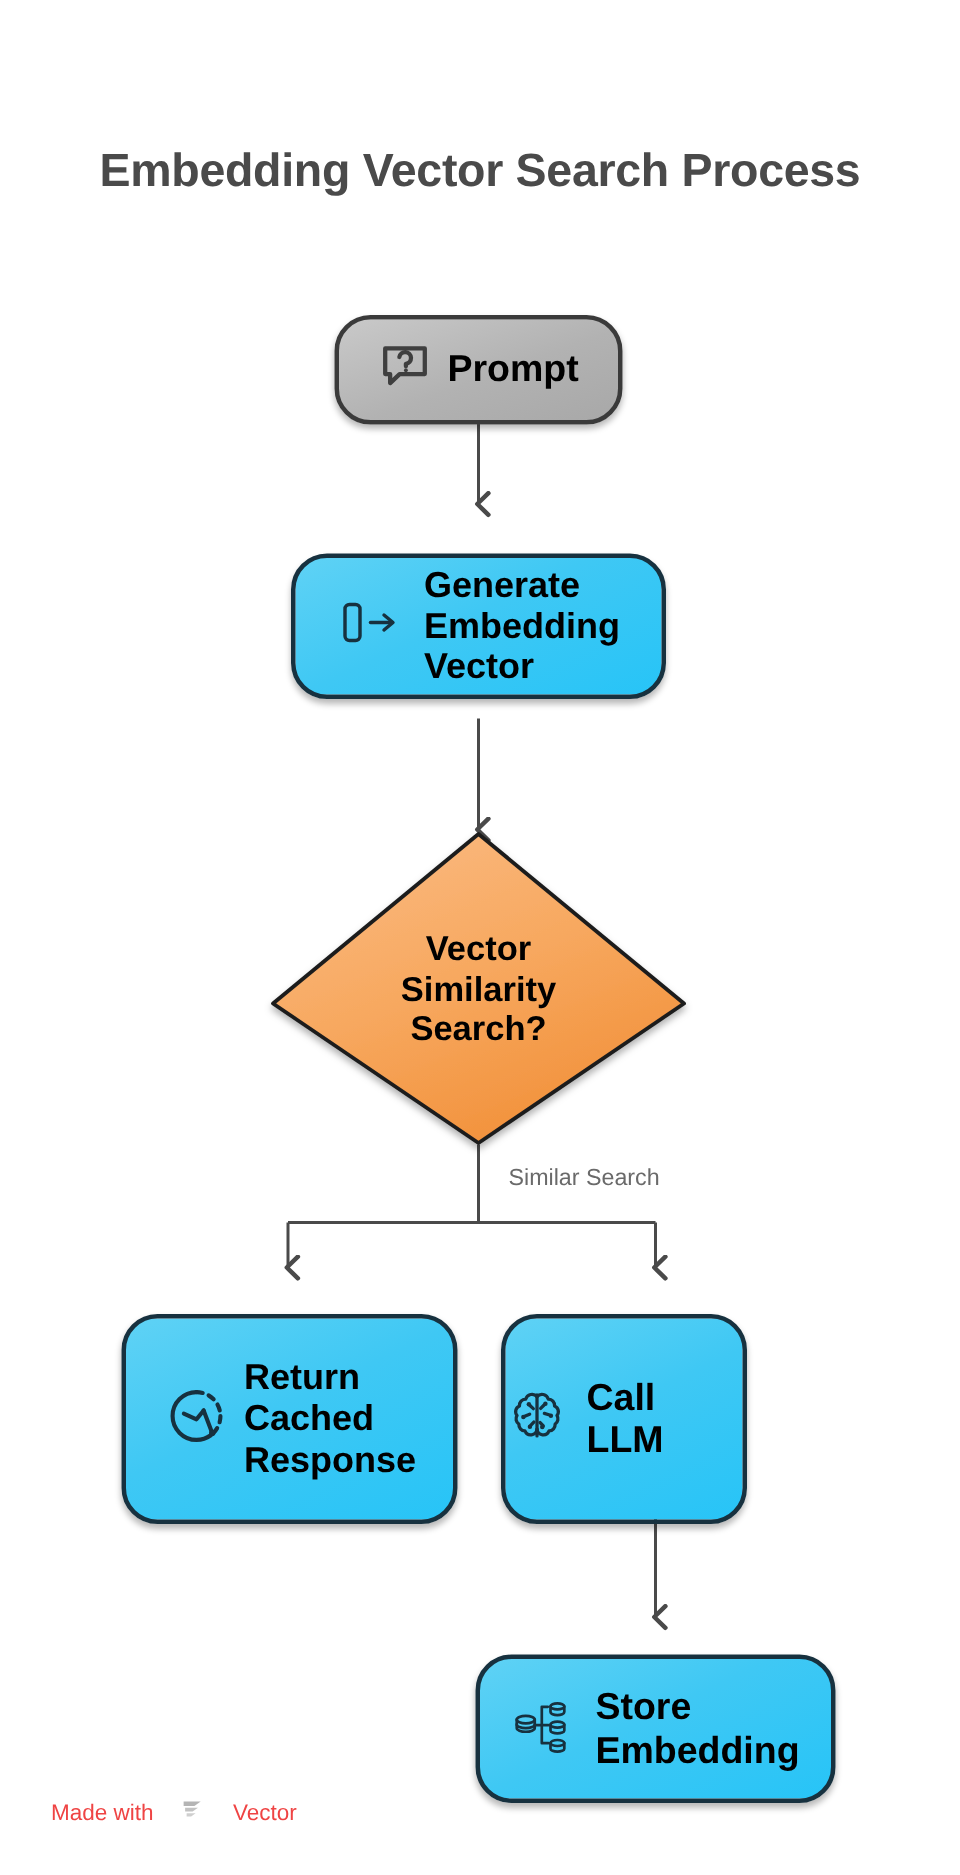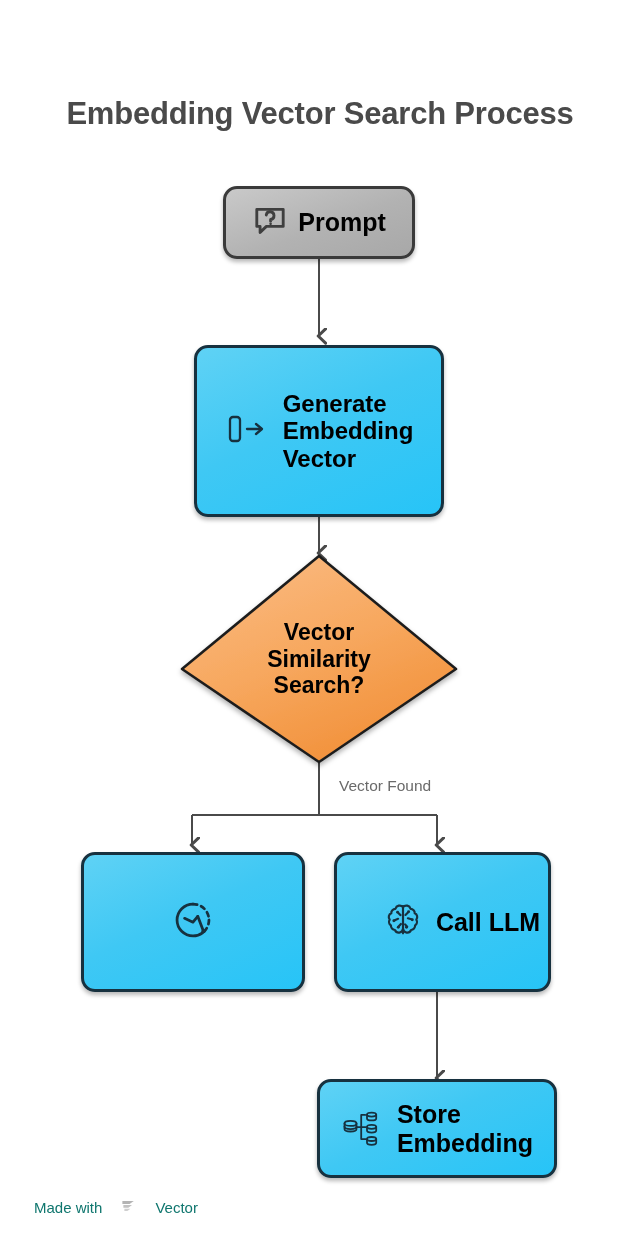--- a/index.html
+++ b/index.html
@@ -34,23 +34,24 @@
   }
   .node {
     position: absolute;
     box-sizing: border-box;
     display: flex;
     flex-direction: row;
     align-items: center;
     justify-content: center;
   }
   .node-box {
-    border-radius: 14px;
+    border-radius: 24px;
     border: 3px solid #17313f;
     box-shadow: 0 3px 4px rgba(0,0,0,0.28);
+    margin-top: 24px;
   }
   .node-box.gray {
     border-color: #3a3a3a;
     background: linear-gradient(160deg, #c9c9c9 0%, #b2b2b2 55%, #a8a8a8 100%);
   }
   .node-box.blue {
     border-color: #17313f;
     background: linear-gradient(155deg, #5fd2f5 0%, #3fc8f4 45%, #27c4f7 100%);
   }
   .node-label {
@@ -87,21 +88,21 @@
     font-size: 15.5px;
     white-space: nowrap;
   }
   .watermark {
     position: absolute;
     left: 34px;
     top: 1198px;
     display: flex;
     align-items: center;
     gap: 18px;
-    color: #0f766e;
+    color: #ef4444;
     font-size: 15px;
   }
   .watermark-mark {
     display: block;
   }
 </style>
 </head>
 <body>
 
 <svg id="canvas" viewBox="0 0 640 1250">
@@ -156,49 +157,52 @@
   <span class="node-icon">
     <svg width="36" height="36" viewBox="0 0 24 24" fill="none" stroke="#3f3f3f" stroke-width="1.9" stroke-linecap="round" stroke-linejoin="round">
       <path d="M3.2 4.2 h17.6 v11.4 h-11.2 l-4.2 4.0 v-4.0 h-2.2 z"></path>
       <path d="M9.5 8.0 a2.6 2.6 0 1 1 2.9 3.0 v1.1"></path>
       <circle cx="12.4" cy="13.9" r="0.85" fill="#3f3f3f" stroke="none"></circle>
     </svg>
   </span>
   <span class="node-label" style="font-size:25px;">Prompt</span>
 </div>
 
-<div class="node node-box blue" style="left:194px; top:345px; width:250px; height:172px; gap:12px;">
+<div class="node node-box blue" style="left:194px; top:345px; width:250px; height:97px; gap:12px;">
   <span class="node-icon">
     <svg width="46" height="40" viewBox="0 0 46 40" fill="none" stroke="#17313f" stroke-width="2.3" stroke-linecap="round" stroke-linejoin="round">
       <rect x="5" y="8" width="10" height="24" rx="3"></rect>
       <path d="M22 20 h14"></path>
       <path d="M31 15 l6 5 l-6 5"></path>
     </svg>
   </span>
   <span class="node-label" style="font-size:24px;">Generate
 Embedding
 Vector</span>
 </div>
 
-<div class="edge-label" style="left:339px; top:777px;">Vector Found</div>
+<div class="edge-label" style="left:339px; top:777px;">Similar Search</div>
 
 <div class="node node-box blue" style="left:81px; top:852px; width:224px; height:140px; gap:10px;">
   <span class="node-icon">
     <svg width="44" height="44" viewBox="0 0 24 24" fill="none" stroke="#17313f" stroke-width="1.5" stroke-linecap="round" stroke-linejoin="round">
       <path d="M12 3.3 a8.7 8.7 0 0 1 8.7 8.7" stroke-dasharray="2.3 2.3"></path>
       <path d="M20.7 12 a8.7 8.7 0 0 1 -3.0 6.6" stroke-dasharray="2.3 2.3"></path>
       <path d="M12 3.3 A8.7 8.7 0 0 0 12 20.7 a8.7 8.7 0 0 0 5.2 -1.7"></path>
       <path d="M7.4 11.1 L12 13.2 L14.6 10.0"></path>
       <path d="M14.6 10.0 L17.5 17.6"></path>
       <circle cx="17.7" cy="18.2" r="1.15" fill="#17313f" stroke="none"></circle>
     </svg>
   </span>
-</div>
-
-<div class="node node-box blue" style="left:334px; top:852px; width:217px; height:140px; gap:12px;padding-left:37px;">
+  <span class="node-label" style="font-size:24px;">Return
+Cached
+Response</span>
+</div>
+
+<div class="node node-box blue" style="left:334px; top:852px; width:164px; height:140px; gap:12px;">
   <span class="node-icon">
     <svg width="42" height="42" viewBox="0 0 24 24" fill="none" stroke="#17313f" stroke-width="1.25" stroke-linecap="round" stroke-linejoin="round">
       <path d="M12 4.0 v15.6"></path>
       <path d="M12 4.6 a2.5 2.5 0 0 0 -4.3 1.0 a2.4 2.4 0 0 0 -2.4 2.6 a2.3 2.3 0 0 0 -0.9 3.6
                a2.4 2.4 0 0 0 0.7 3.3 a2.4 2.4 0 0 0 2.3 2.6 a2.4 2.4 0 0 0 4.6 -0.6"></path>
       <path d="M12 4.6 a2.5 2.5 0 0 1 4.3 1.0 a2.4 2.4 0 0 1 2.4 2.6 a2.3 2.3 0 0 1 0.9 3.6
                a2.4 2.4 0 0 1 -0.7 3.3 a2.4 2.4 0 0 1 -2.3 2.6 a2.4 2.4 0 0 1 -4.6 -0.6"></path>
       <path d="M9.3 8.0 L10.6 9.2 M7.3 12.1 L9.2 11.3 M9.6 15.6 L10.8 14.3"></path>
       <path d="M14.7 7.8 L13.4 9.1 M16.8 11.6 L14.8 11.0 M14.4 15.8 L13.2 14.5"></path>
       <circle cx="8.9" cy="7.5" r="0.85" fill="#17313f" stroke="none"></circle>

